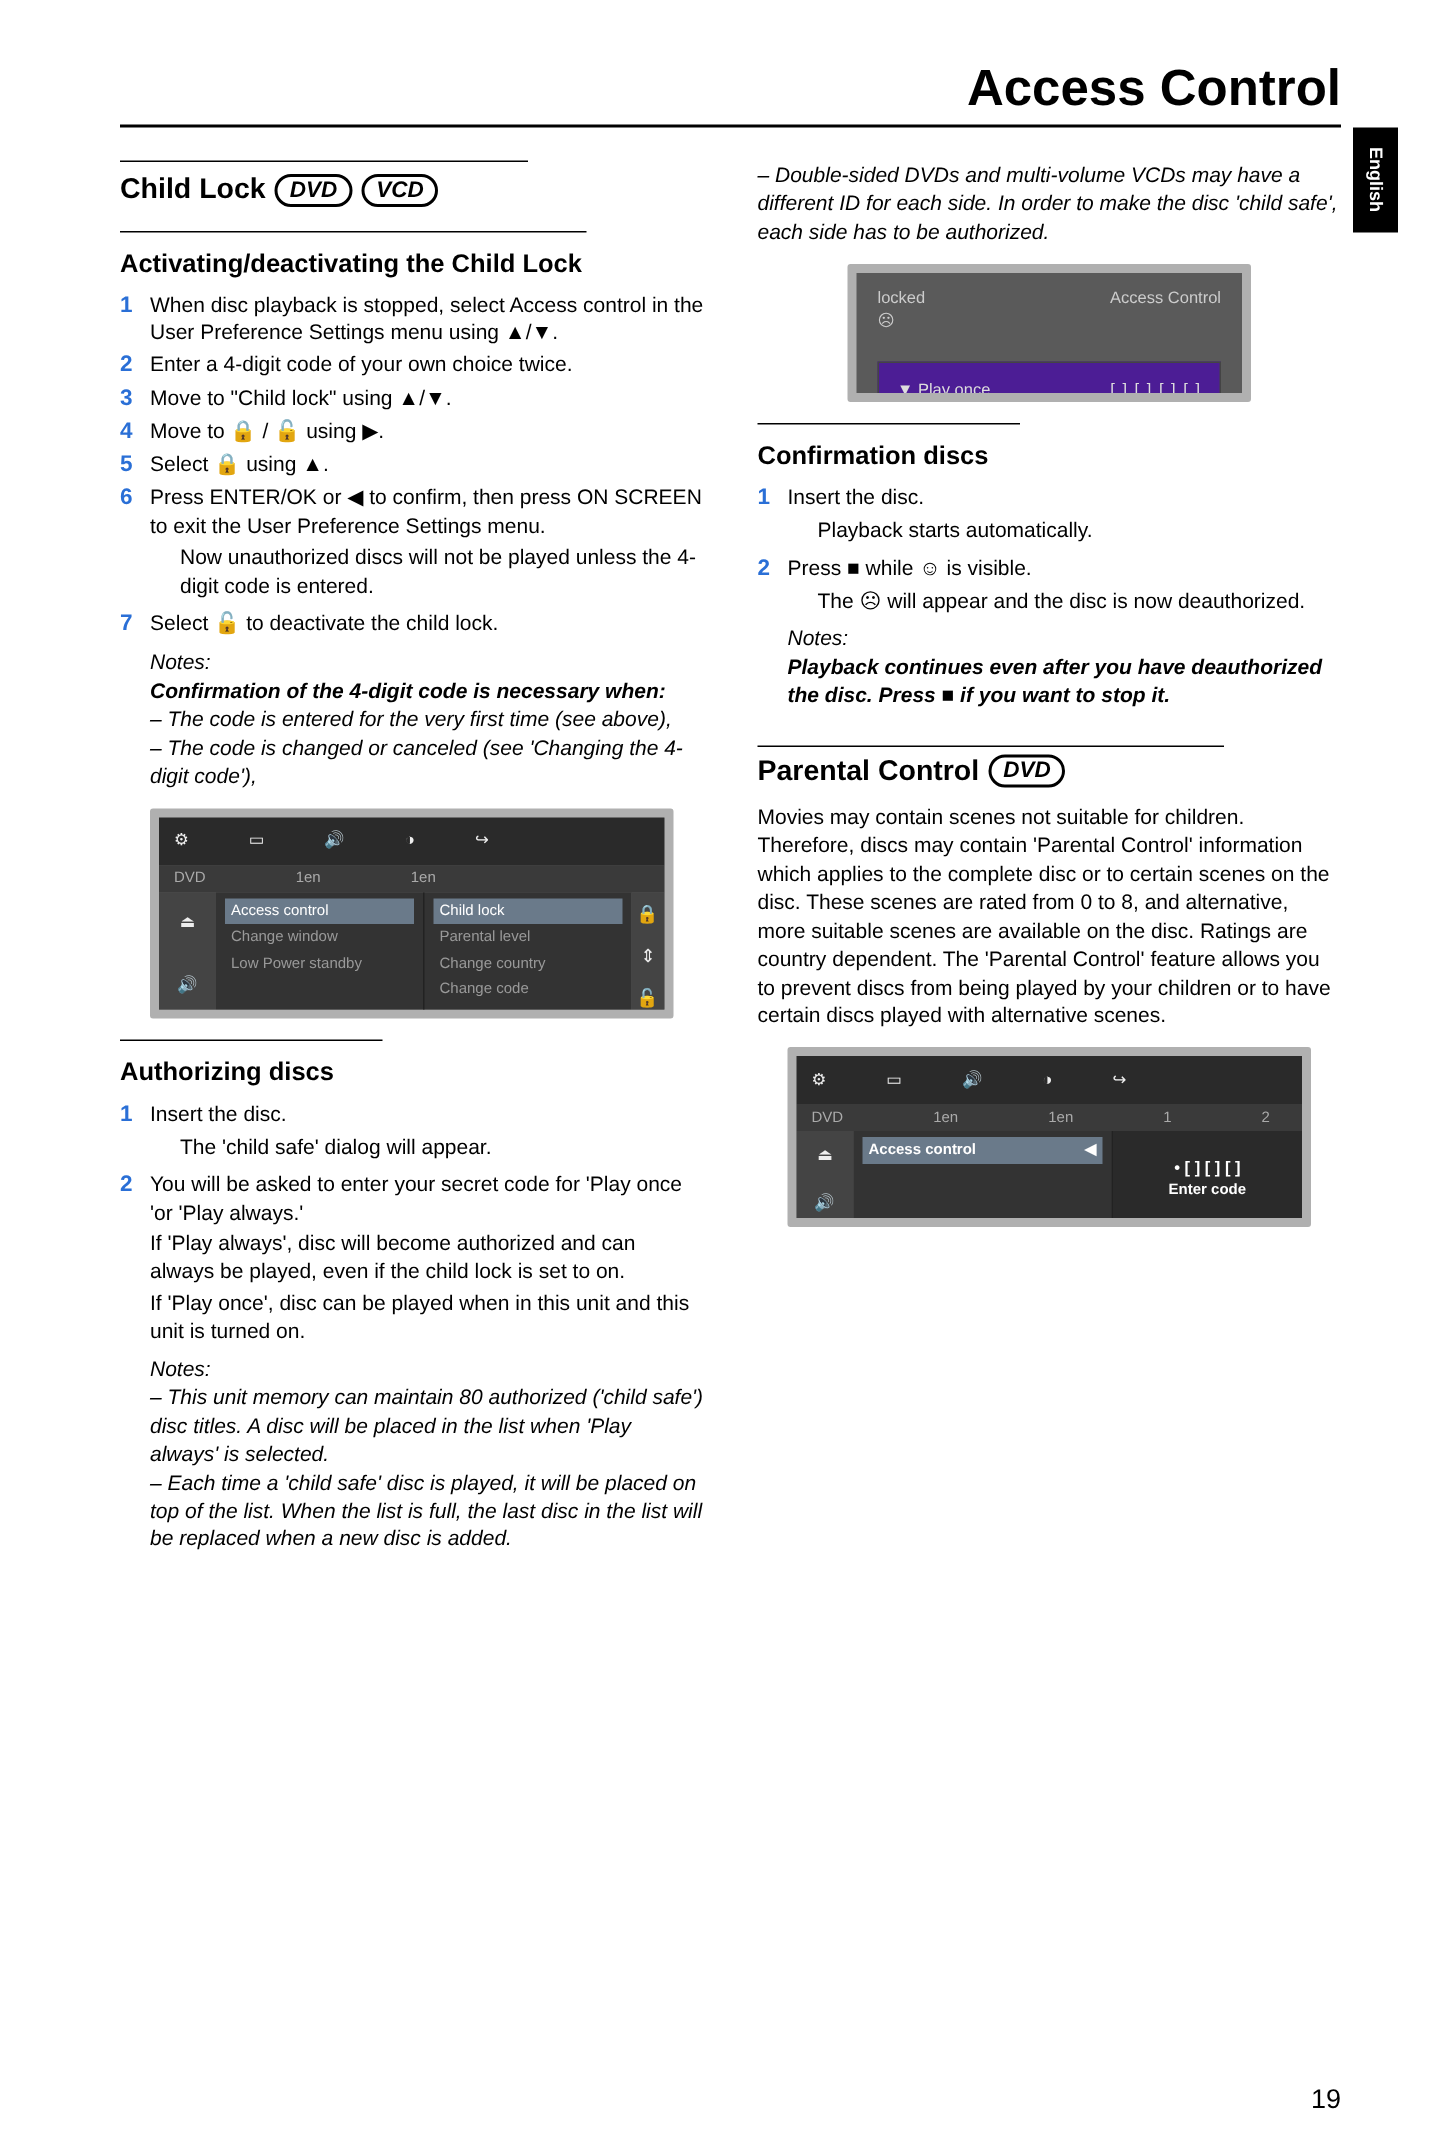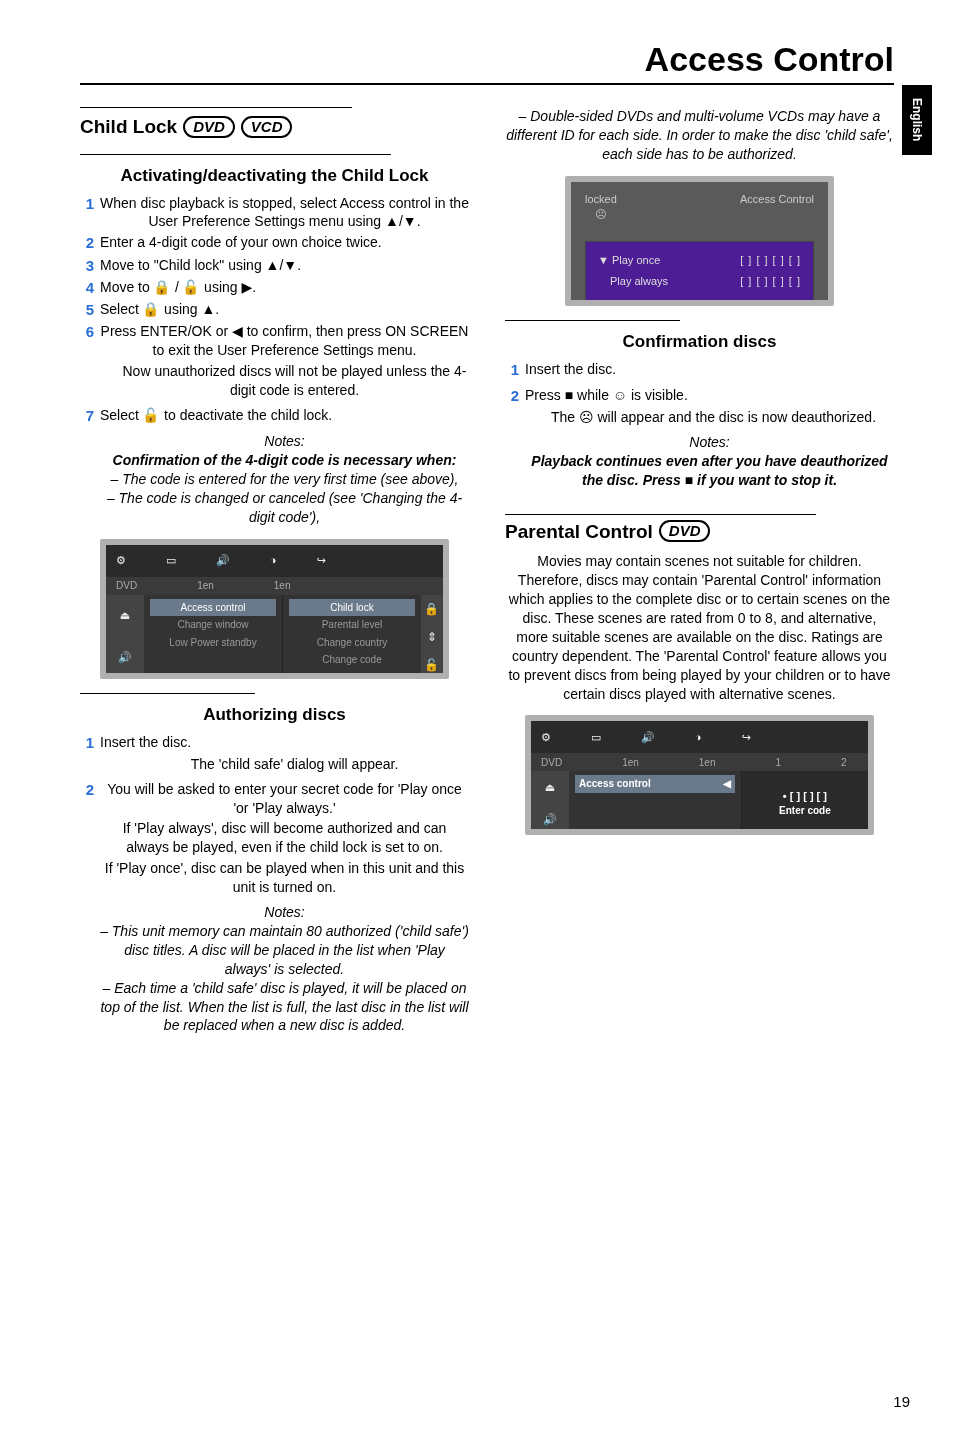--- a/index.html
+++ b/index.html
@@ -31,21 +31,20 @@
     font-size: 12px;
     font-weight: bold;
     display: flex;
     align-items: center;
     justify-content: center;
     writing-mode: vertical-rl;
   }
   .cols {
     display: flex;
     gap: 36px;
-    text-align: center;
   }
   .col {
     flex: 1;
     font-size: 14px;
     line-height: 1.35;
   }
   .h2 {
     font-size: 19px;
     font-weight: bold;
     margin-bottom: 4px;
@@ -97,31 +96,31 @@
     gap: 40px;
   }
   .ss1-sub { background:#3a3a3a; height:18px; display:flex; align-items:center; padding:0 10px; gap:60px; font-size:10px; color:#aaa; }
   .ss1-body { display: flex; height: 84px; }
   .ss1-left { width: 38px; background:#444; display:flex; flex-direction:column; align-items:center; justify-content:space-around; }
   .ss1-mid { flex: 1; background:#333; padding: 4px 6px; }
   .ss1-right { flex: 1; background:#333; padding: 4px 6px; border-left:1px solid #222; }
   .ss1-tail { width: 22px; background:#444; display:flex; flex-direction:column; justify-content:space-around; align-items:center; font-size:12px; }
   .ss1-row { padding: 2px 4px; font-size: 10px; color:#999; }
   .ss1-row.sel { background:#6a7a8a; color:#fff; }
-  .ss2 { height: 130px; padding: 10px 14px; }
+  .ss2 { height: 92px; padding: 10px 14px; }
   .ss2-top { display:flex; justify-content:space-between; font-size:11px; color:#ccc; margin-bottom:20px; }
   .ss2-box { background:#4c1d95; border:1px solid #444; padding:8px 12px; }
   .ss2-row { display:flex; align-items:center; justify-content:space-between; padding:3px 0; color:#ddd; }
   .brackets { letter-spacing: 1px; }
   .ss3 { height: 120px; position: relative; }
   .page-num {
     position: absolute;
     bottom: 20px;
-    right: 44px;
-    font-size: 15px;
+    right: 60px;
+    font-size: 18px;
   }
 </style>
 </head>
 <body>
 
 <div class="page-title">Access Control</div>
 <div class="side-tab">English</div>
 
 <div class="cols">
 
@@ -260,27 +259,28 @@
 
     <div class="h3-rule"></div>
     <div class="h3">Confirmation discs</div>
 
     <ul class="ol">
       <li>
           <span class="num">1</span>
           <span>Insert the disc.</span>
         </li>
     </ul>
+    <div class="indent" style="margin-left:40px;">Playback starts automatically.</div>
     <ul class="ol">
       <li>
           <span class="num">2</span>
           <span>Press ■ while ☺ is visible.</span>
         </li>
     </ul>
-    <div class="indent" style="margin-left:28px;">The ☹ will appear and the disc is now deauthorized.</div>
+    <div class="indent" style="margin-left:40px;">The ☹ will appear and the disc is now deauthorized.</div>
 
     <div class="notes-head">Notes:</div>
     <div class="notes" style="font-weight:bold;">Playback continues even after you have deauthorized the disc. Press ■ if you want to stop it.</div>
 
     <div class="h3-rule-wide" style="margin-top:24px;"></div>
     <div class="h2">
       <span>Parental Control</span>
       <span class="badge">DVD</span>
     </div>
 

